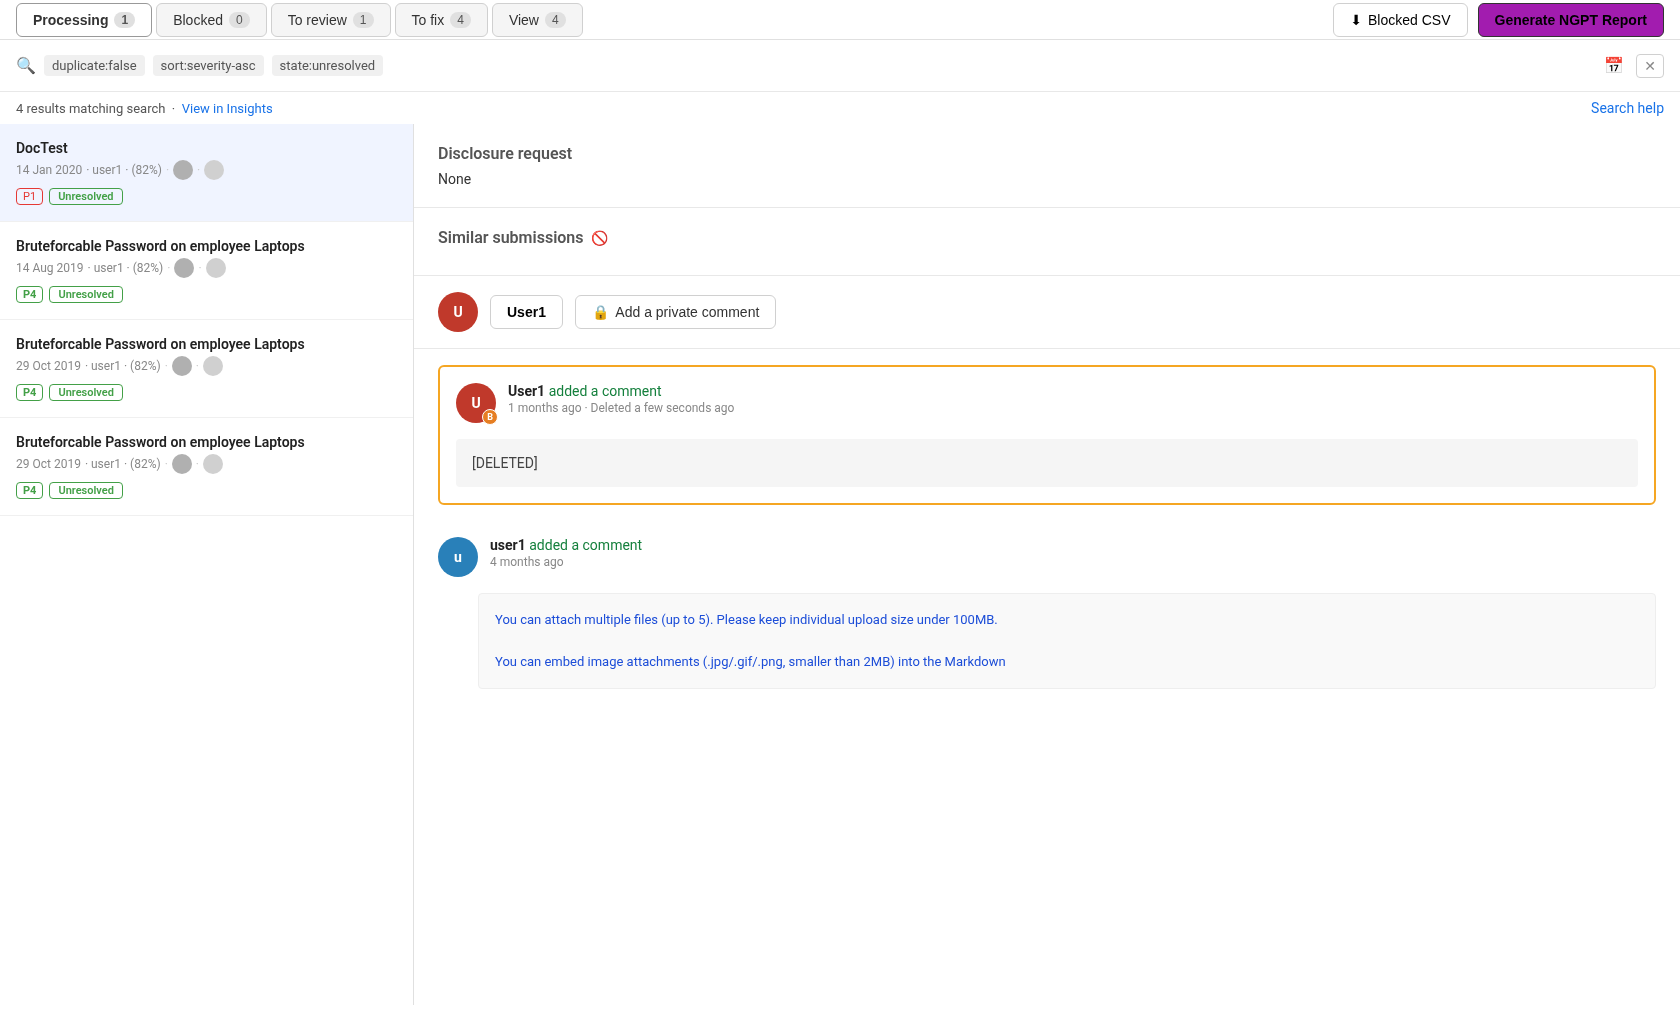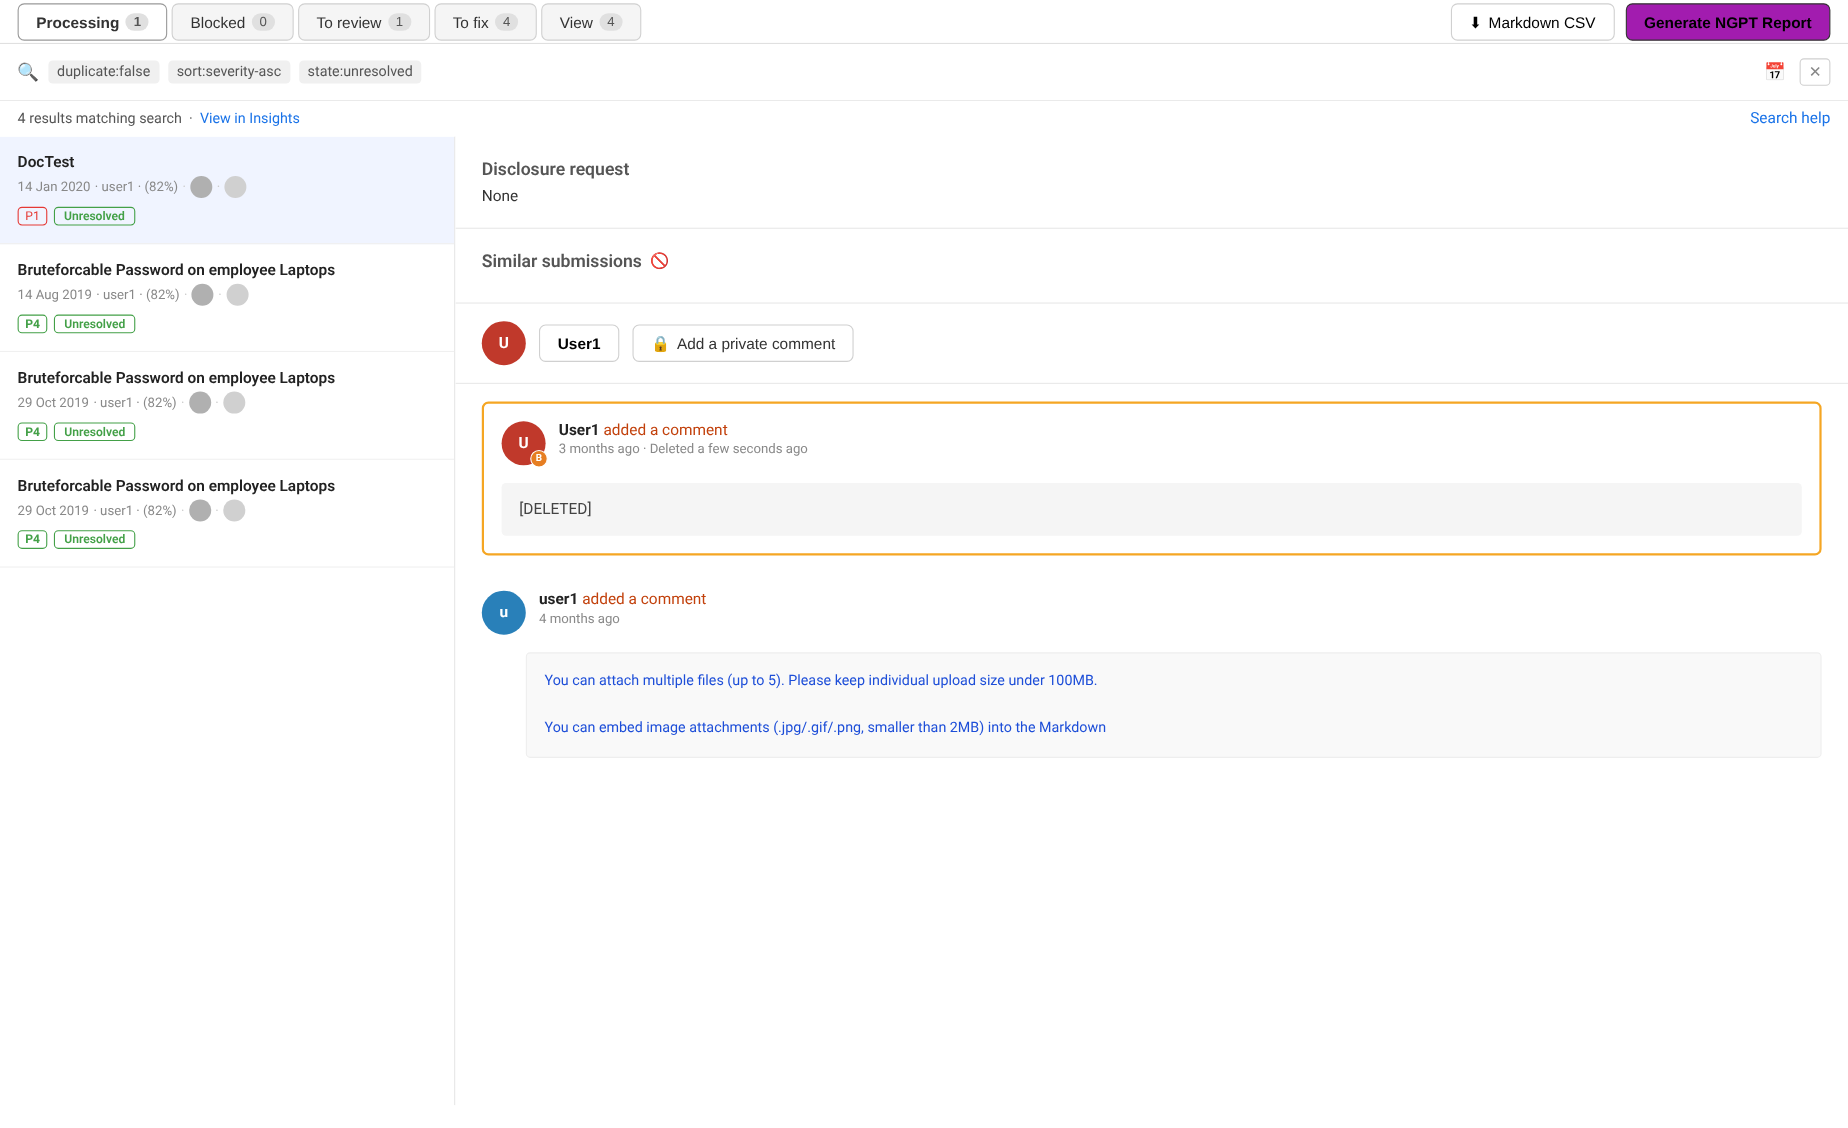--- a/index.html
+++ b/index.html
@@ -242,21 +242,21 @@
       bottom: -2px; right: -2px;
       width: 16px; height: 16px;
       background: #e67e22;
       border-radius: 50%;
       border: 1.5px solid #fff;
       display: flex; align-items: center; justify-content: center;
       font-size: 9px; color: #fff; font-weight: 700;
     }
     .comment-meta { flex: 1; }
     .comment-author { font-weight: 700; font-size: 14px; color: #222; }
-    .comment-action { font-weight: 400; font-size: 14px; color: #c2410c; }
+    .comment-action { font-weight: 400; font-size: 14px; color: #15803d; }
     .comment-timestamp { font-size: 12px; color: #888; margin-top: 2px; }
     .comment-body {
       margin: 8px 16px 16px 16px;
       background: #f5f5f5;
       border-radius: 4px;
       padding: 16px;
       font-size: 14px;
       color: #444;
     }
 
@@ -312,21 +312,21 @@
         <span class="tab-badge">4</span>
       </button>
       <button class="tab">
         <span>View</span>
         <span class="tab-badge">4</span>
       </button>
     </div>
   <div class="tabs-right">
     <button class="btn-download">
       <span>⬇</span>
-      <span>Markdown CSV</span>
+      <span>Blocked CSV</span>
     </button>
     <button class="btn-generate">
       <span>Generate NGPT Report</span>
     </button>
   </div>
 </div>
 
 <div class="search-bar">
   <span class="search-icon-wrap">🔍</span>
 
@@ -444,21 +444,21 @@
       <div class="comment-header">
         <div class="avatar-relative">
           <div class="avatar-lg">U</div>
           <div class="avatar-badge">B</div>
         </div>
         <div class="comment-meta">
           <div>
             <span class="comment-author">User1</span>
             <span class="comment-action"> <span>added a comment</span></span>
           </div>
-          <div class="comment-timestamp">3 months ago · Deleted a few seconds ago</div>
+          <div class="comment-timestamp">1 months ago · Deleted a few seconds ago</div>
         </div>
       </div>
       <div class="comment-body">[DELETED]</div>
     </div>
 
     <div class="comment-regular">
       <div class="avatar-blue">u</div>
       <div class="comment-meta">
         <div>
           <span class="comment-author">user1</span>

